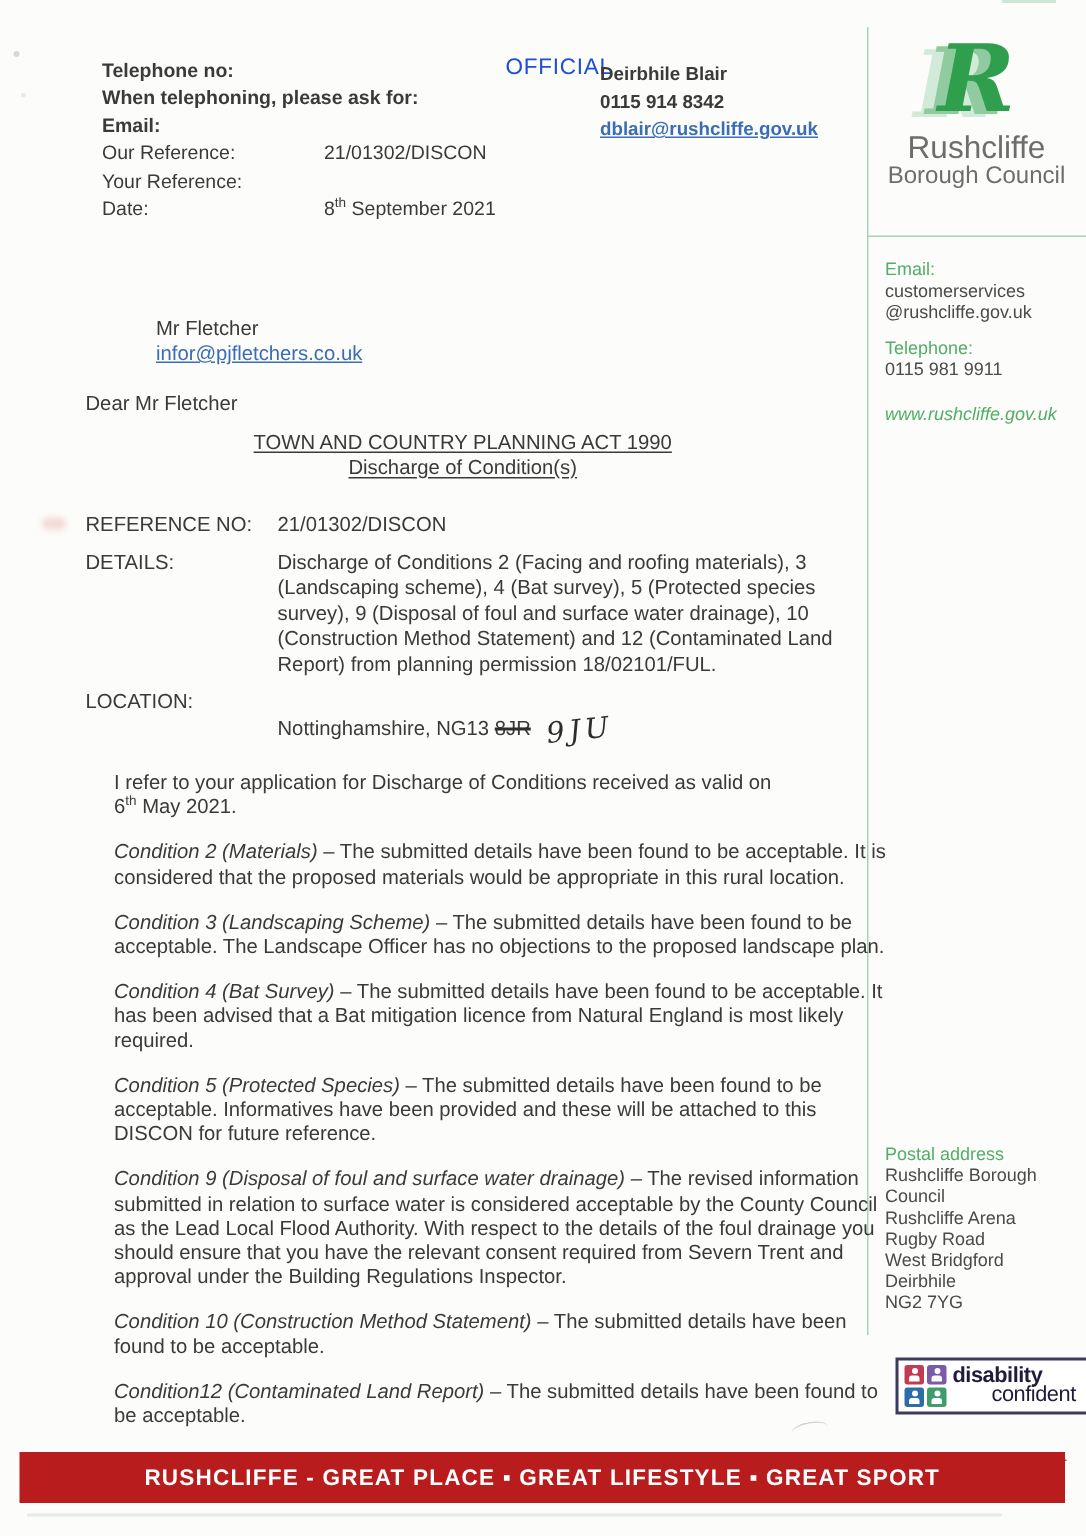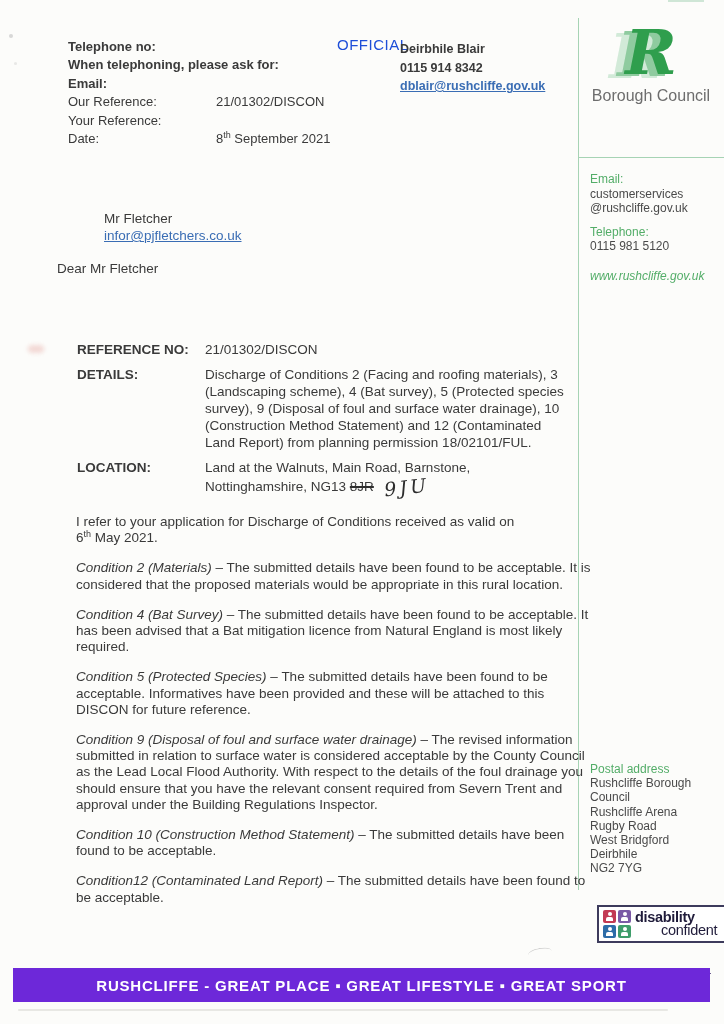--- a/index.html
+++ b/index.html
@@ -45,32 +45,32 @@
   .badge-emp .t{font-size:8px;font-weight:bold;letter-spacing:1.5px;color:#6b5b8f;margin-top:48px;}
 
   
   .addr{position:absolute;left:57px;top:210px;font-size:13.5px;line-height:17px;margin-left:47px;}
   .salutation{position:absolute;left:57px;top:261px;font-size:13.5px;}
   .titles{position:absolute;left:50px;top:287px;width:517px;text-align:center;font-size:13.5px;line-height:16.6px;}
   .uline{text-decoration:underline;text-underline-offset:2px;}
   .reftable{position:absolute;left:57px;top:341px;width:512px;font-size:13.5px;line-height:17px;}
   .ref-row{display:flex;margin-bottom:8px;}
   .ref-row:last-child{margin-bottom:0;}
-  .ref-row .lab{width:128px;flex:0 0 128px;font-weight:bold;margin-left:20px;}
+  .ref-row .lab{width:128px;flex:0 0 128px;font-weight:normal;}
   .ref-row .val{width:384px;}
   .strike{text-decoration:line-through;text-decoration-thickness:2.2px;text-decoration-color:#2e2e2e;}
   .hand{display:inline-block;font-family:"DejaVu Serif",serif;font-style:italic;font-size:19px;
         transform:rotate(-6deg) translateY(3px);margin-left:10px;letter-spacing:3px;color:#2c2c2c;}
   .body{position:absolute;left:50px;top:514px;width:519px;font-size:13.5px;line-height:16.2px;margin-left:26px;}
   .body p{margin:0 0 14px 0;}
   .body i{font-style:italic;}
   sup{font-size:9px;vertical-align:super;line-height:0;}
 
   
-  .banner{position:absolute;left:13px;top:968px;width:697px;height:34px;background:#6d28d9;
+  .banner{position:absolute;left:13px;top:968px;width:697px;height:34px;background:#b91c1c;
           color:#fff;display:flex;align-items:center;justify-content:center;
           font-weight:bold;font-size:15px;letter-spacing:0.8px;}
 
   
   .speck{position:absolute;background:#b9b9b9;border-radius:50%;opacity:.55;}
   .sp1{left:9px;top:34px;width:4px;height:4px;}
   .sp2{left:14px;top:62px;width:3px;height:3px;opacity:.3;}
   .smudge-pink{position:absolute;left:28px;top:345px;width:16px;height:8px;background:#f1d3cf;
                filter:blur(2px);opacity:.85;border-radius:4px;}
   .pencil{position:absolute;left:528px;top:948px;width:24px;height:9px;border-top:1.4px solid #bdbdbd;
@@ -123,30 +123,31 @@
     <div>Deirbhile Blair</div>
     <div>0115 914 8342</div>
     <a class="link">dblair@rushcliffe.gov.uk</a>
   </div>
 
   <div class="vline"></div>
   <div class="hline"></div>
 
   <div class="logo">
     <div class="logo-r">R</div>
+    <div class="logo-name">Rushcliffe</div>
     <div class="logo-sub">Borough Council</div>
   </div>
 
   <div class="sb-contact">
     <div class="green-lab">Email:</div>
     <div>customerservices</div>
     <div>@rushcliffe.gov.uk</div>
     <div class="sb-gap"></div>
     <div class="green-lab">Telephone:</div>
-    <div>0115 981 5120</div>
+    <div>0115 981 9911</div>
     <div class="sb-gap2"></div>
     <a class="green-lab" style="text-decoration:none;font-style:italic;">www.rushcliffe.gov.uk</a>
   </div>
 
   <div class="postal">
     <div class="green-lab">Postal address</div>
     <div>Rushcliffe Borough</div>
     <div>Council</div>
     <div>Rushcliffe Arena</div>
     <div>Rugby Road</div>
@@ -175,45 +176,50 @@
     </div>
   </div>
 
   <div class="addr">
     <div>Mr Fletcher</div>
     <a class="link">infor@pjfletchers.co.uk</a>
   </div>
 
   <div class="salutation">Dear Mr Fletcher</div>
 
+  <div class="titles">
+    <div class="uline">TOWN AND COUNTRY PLANNING ACT 1990</div>
+    <div class="uline">Discharge of Condition(s)</div>
+  </div>
 
   <div class="reftable">
     <div class="ref-row">
       <span class="lab">REFERENCE NO:</span>
       <span class="val">21/01302/DISCON</span>
     </div>
     <div class="ref-row">
       <span class="lab">DETAILS:</span>
       <span class="val">Discharge of Conditions 2 (Facing and roofing materials), 3 (Landscaping scheme), 4 (Bat survey), 5 (Protected species survey), 9 (Disposal of foul and surface water drainage), 10 (Construction Method Statement) and 12 (Contaminated Land Report) from planning permission 18/02101/FUL.</span>
     </div>
     <div class="ref-row">
       <span class="lab">LOCATION:</span>
       <span class="val">
-        <span>Land at the Walnuts, Main Road, Barnstone,</span><br>
+        <br>
         <span>Nottinghamshire, NG13 </span><span class="strike">8JR</span><span class="hand">9JU</span>
       </span>
     </div>
   </div>
 
   <div class="body">
     <p>
       <span>I refer to your application for Discharge of Conditions received as valid on</span><br>
       <span>6</span><sup>th</sup><span> May 2021.</span>
     </p>
     <p><i>Condition 2 (Materials)</i><span> – The submitted details have been found to be acceptable. It is considered that the proposed materials would be appropriate in this rural location.</span></p>
+    <p><i>Condition 3 (Landscaping Scheme)</i><span> – The submitted details have been found to be acceptable. The Landscape Officer has no objections to the proposed landscape plan.</span></p>
     <p><i>Condition 4 (Bat Survey)</i><span> – The submitted details have been found to be acceptable. It has been advised that a Bat mitigation licence from Natural England is most likely required.</span></p>
     <p><i>Condition 5 (Protected Species)</i><span> – The submitted details have been found to be acceptable. Informatives have been provided and these will be attached to this DISCON for future reference.</span></p>
     <p><i>Condition 9 (Disposal of foul and surface water drainage)</i><span> – The revised information submitted in relation to surface water is considered acceptable by the County Council as the Lead Local Flood Authority. With respect to the details of the foul drainage you should ensure that you have the relevant consent required from Severn Trent and approval under the Building Regulations Inspector.</span></p>
     <p><i>Condition 10 (Construction Method Statement)</i><span> – The submitted details have been found to be acceptable.</span></p>
     <p><i>Condition12 (Contaminated Land Report)</i><span> – The submitted details have been found to be acceptable.</span></p>
   </div>
 
   <div class="banner">RUSHCLIFFE - GREAT PLACE ▪ GREAT LIFESTYLE ▪ GREAT SPORT</div>
 
 </div>

